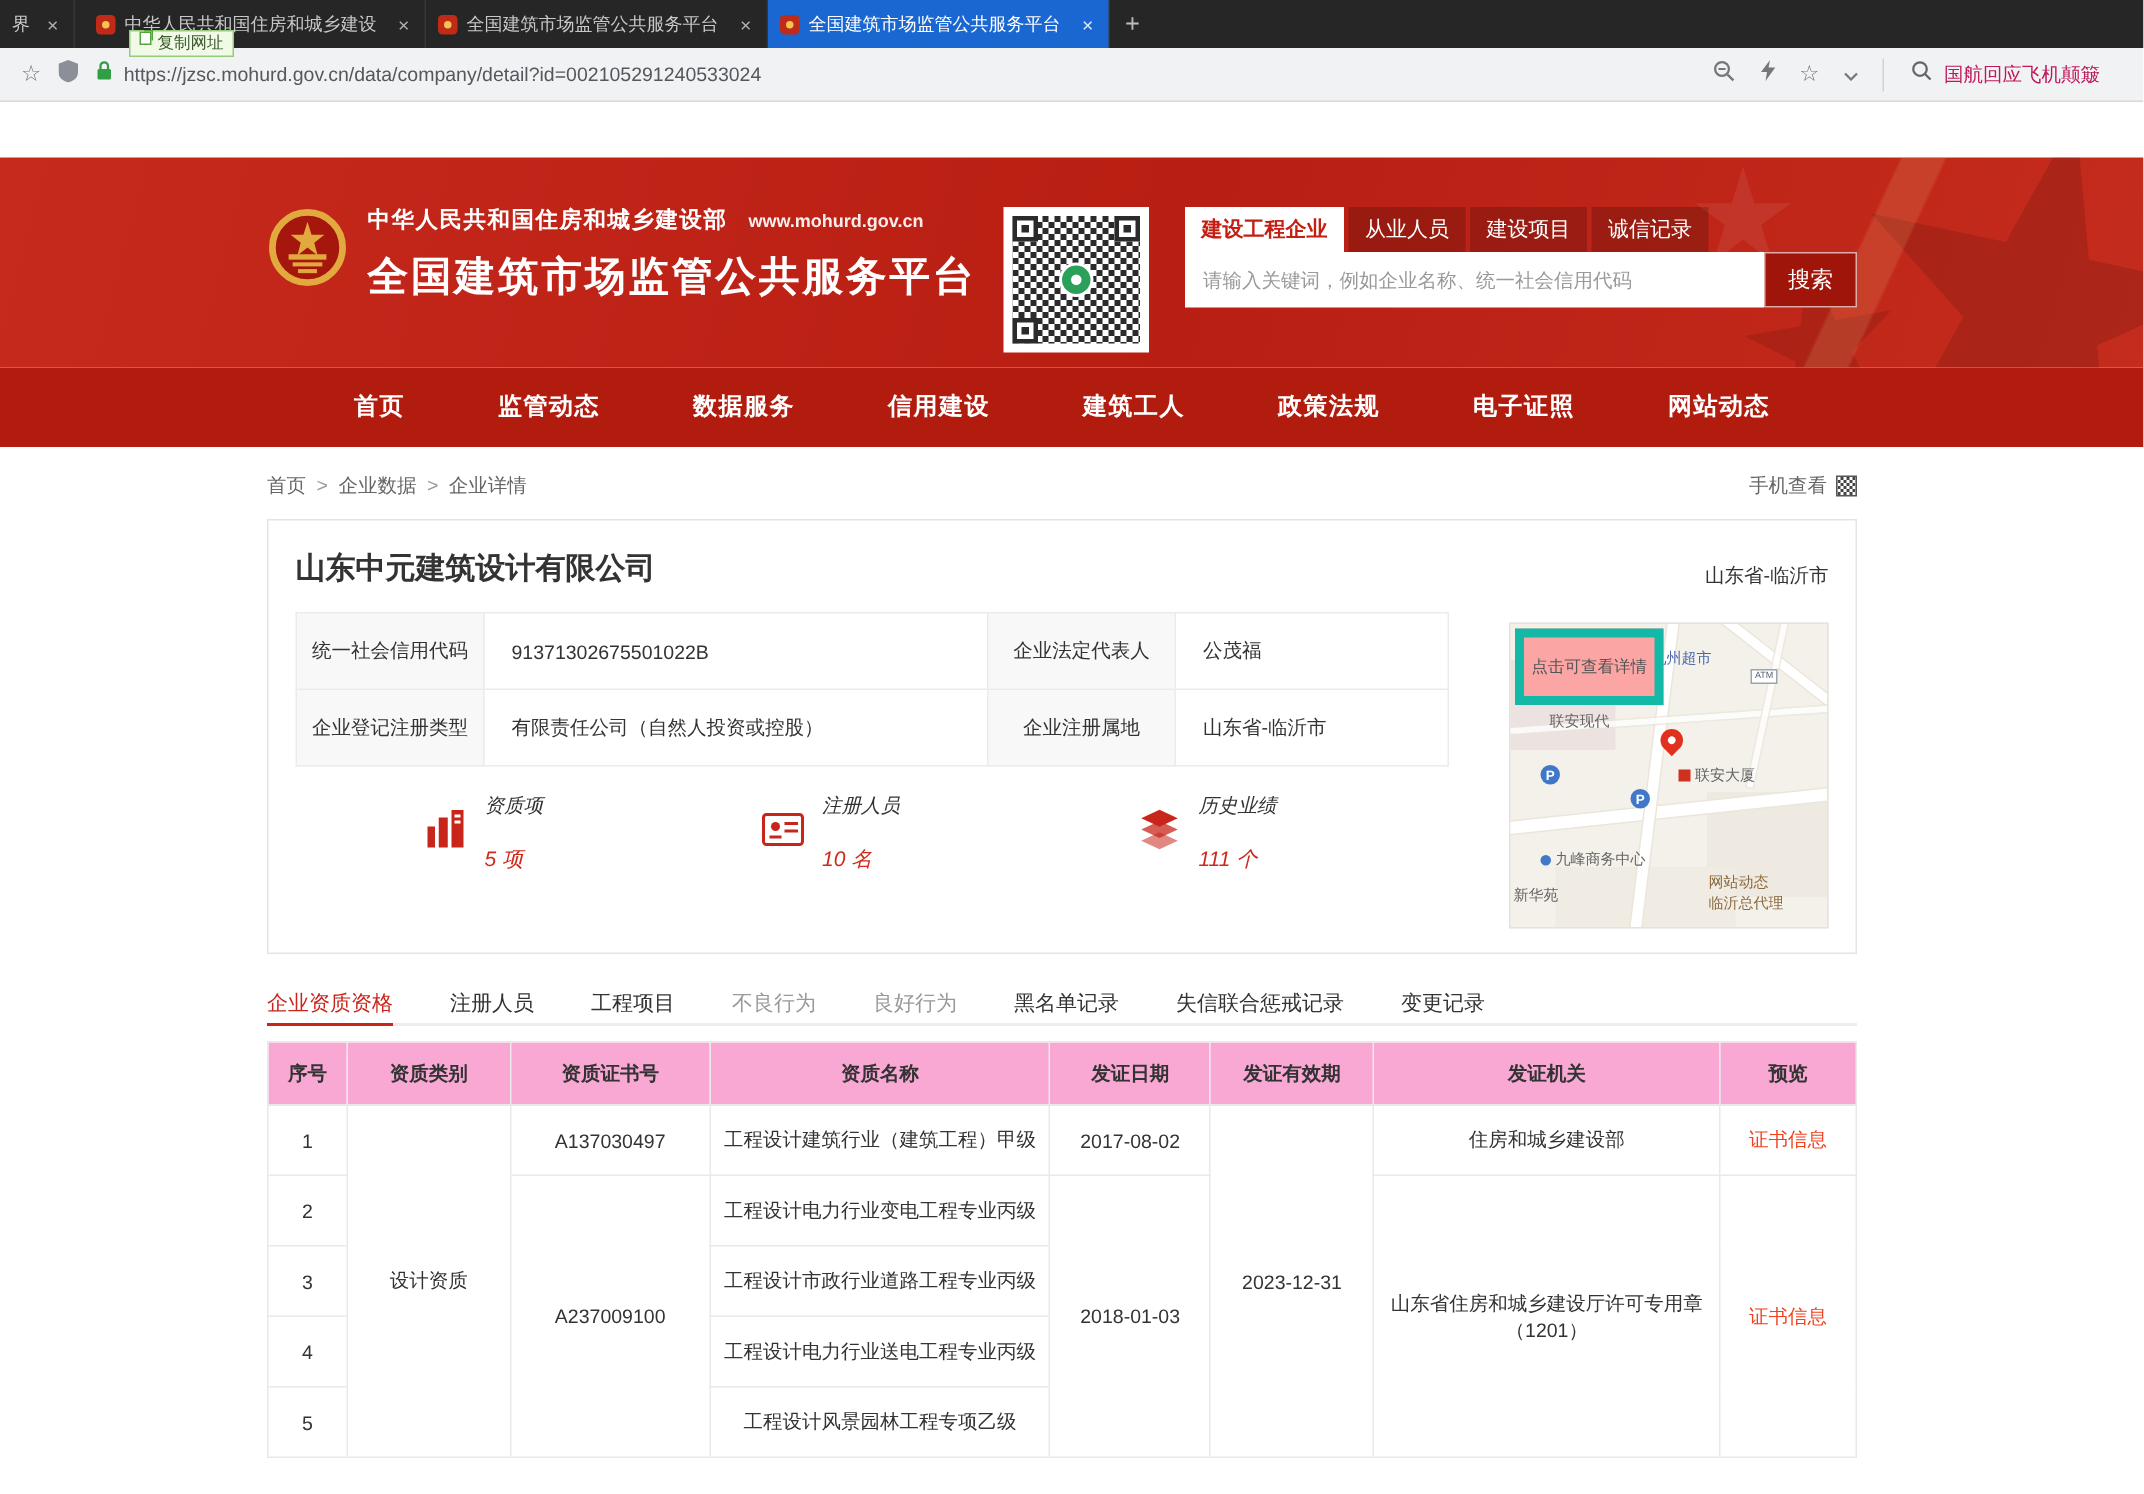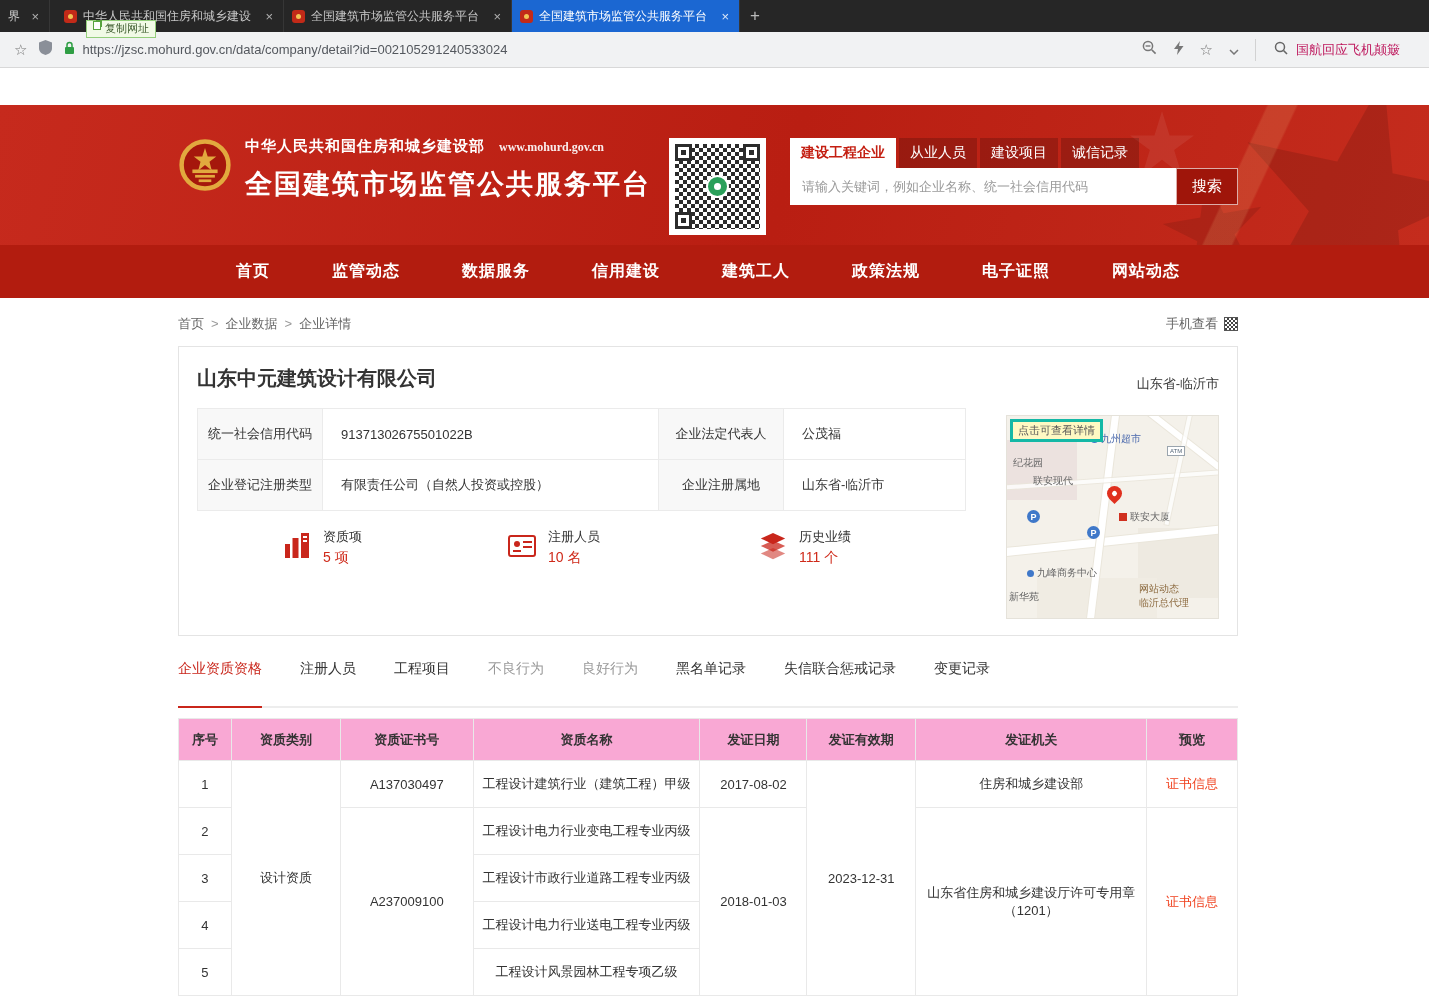--- a/index.html
+++ b/index.html
@@ -44,21 +44,21 @@
   .decor-star { position:absolute; clip-path:polygon(50% 0%,61.8% 38.2%,100% 38.2%,69% 61%,80.9% 100%,50% 76%,19.1% 100%,31% 61%,0% 38.2%,38.2% 38.2%); }
   .ds1 { width:240px; height:240px; right:-50px; top:-30px; background:rgba(0,0,0,.12); transform:rotate(12deg); }
   .ds2 { width:100px; height:100px; right:165px; top:72px; background:rgba(0,0,0,.10); transform:rotate(-10deg); }
   .ds3 { width:64px; height:64px; right:235px; top:6px; background:rgba(255,255,255,.07); }
   .decor-ribbon { position:absolute; right:0; top:0; width:430px; height:140px;
      background:linear-gradient(115deg,transparent 54%,rgba(255,226,150,.13) 54.5%,rgba(255,226,150,.13) 60%,transparent 60.5%); }
   .header-inner { position:relative; width:1060px; margin-left:178px; height:100%; }
   .brand { display:flex; align-items:flex-start; padding-top:32px; }
   .emblem { width:54px; height:56px; flex:none; }
   .brand-text { margin-left:13px; color:#fff; }
-  .brand-line1 { display:flex; align-items:baseline; gap:14px;font-family:Liberation Serif, serif; }
+  .brand-line1 { display:flex; align-items:baseline; gap:14px; }
   .ministry { font-size:15px; font-weight:bold; letter-spacing:1px; }
   .site-url { font-size:12px; opacity:.92; font-weight:bold; }
   .platform-title { font-size:27px; font-weight:bold; letter-spacing:2px; margin-top:10px; }
   .qr-box { position:absolute; left:491px; top:33px; width:97px; height:97px; background:#fff; padding:6px; }
   .qr-pattern { width:85px; height:85px; position:relative;
      background:repeating-conic-gradient(#2b2b2b 0% 25%, #ffffff 0% 50%); background-size:8px 8px; }
   .qr-corner { position:absolute; width:17px; height:17px; border:3px solid #2b2b2b; background:#fff; }
   .qr-corner::after { content:""; position:absolute; left:3px; top:3px; width:5px; height:5px; background:#2b2b2b; }
   .qc-tl { left:0; top:0; } .qc-tr { right:0; top:0; } .qc-bl { left:0; bottom:0; }
   .qr-logo { position:absolute; left:31px; top:31px; width:23px; height:23px; border-radius:50%;
@@ -96,48 +96,48 @@
   .company-name { font-size:20px; font-weight:bold; color:#333; }
   .company-region { position:absolute; right:18px; top:28px; font-size:13px; color:#333; }
   .info-table { border-collapse:collapse; margin-top:16px; }
   .info-table td { border:1px solid #ebebeb; height:51px; font-size:13px; color:#333; }
   .info-table td.lbl { width:125px; background:#f8f8f8; text-align:center; }
   .info-table td.val { padding:0 18px; }
   .v-wide { width:336px; } .v-narrow { width:182px; }
   .stats { display:flex; margin-top:17px; align-items:center; }
   .stat { display:flex; align-items:center; gap:11px; }
   .st1 { margin-left:85px; } .st2 { margin-left:145px; } .st3 { margin-left:158px; }
-  .stat-text { display:flex; flex-direction:column; gap:3px; }
+  .stat-text { display:flex; flex-direction:column; gap:18px;font-style:italic; }
   .stat-label { font-size:13px; color:#333; }
   .stat-value { font-size:14px; color:#cf2a1a; }
 
   .map { position:absolute; right:18px; top:68px; width:213px; height:204px;
      background:#f4f1ea; border:1px solid #e5e2da; overflow:hidden; cursor:pointer; }
   .road { position:absolute; background:#fff; box-shadow:0 0 0 1px #eae6db; }
   .blk { position:absolute; }
-  .map-hint { position:absolute; left:3px; top:3px; z-index:5; background:#fef9c3; border:3px solid #14b8a6;
-     font-size:11px; color:#555; padding:1px 5px; }
+  .map-hint { position:absolute; left:3px; top:3px; z-index:5; background:#fca5a5; border:6px solid #14b8a6;
+     font-size:11px; color:#555; padding:12px 5px; }
   .poi { position:absolute; font-size:10px; color:#666; display:flex; align-items:center; gap:3px;
      white-space:nowrap; z-index:4; }
   .poi-dot { width:7px; height:7px; border-radius:50%; background:#3f78c9; flex:none; }
   .poi-blue { color:#4a69ad; }
   .poi-brown { color:#8c6a3f; line-height:1.35; display:block; }
   .p-badge { position:absolute; width:13px; height:13px; border-radius:50%; background:#3f78c9;
      color:#fff; font-size:9px; font-weight:bold; display:flex; align-items:center; justify-content:center; z-index:4; }
   .atm-badge { position:absolute; font-size:6px; color:#567; border:1px solid #9aa4ad; background:#fff;
      padding:1px 2px; z-index:4; }
   .map-pin { position:absolute; width:15px; height:15px; background:#e0301e;
      border-radius:50% 50% 50% 0; transform:rotate(-45deg); z-index:6; }
   .map-pin::after { content:""; position:absolute; left:5px; top:5px; width:5px; height:5px;
      border-radius:50%; background:#fff; }
   .red-bldg { width:8px; height:8px; background:#d0301f; flex:none; }
 
   .detail-tabs { width:1060px; margin:24px 0 0 178px; display:flex; gap:38px;
      border-bottom:2px solid #ededed; font-size:14px; }
-  .dtab { padding-bottom:28px; color:#333; cursor:pointer;font-family:Liberation Serif, serif; }
+  .dtab { padding-bottom:4px; color:#333; cursor:pointer;font-family:Liberation Serif, serif; }
   .dtab.active { color:#c9261b; border-bottom:2px solid #c9261b; margin-bottom:-2px; }
   .dtab.muted { color:#999; }
 
   .qual-table { width:1060px; margin:10px 0 0 178px; border-collapse:collapse;
      font-size:13px; color:#333; text-align:center; }
   .qual-table th { background:#f9a8d4; height:42px; font-weight:bold; border:1px solid #e9e9e9;text-align:center; }
   .qual-table td { border:1px solid #e9e9e9; height:47px; padding:4px 8px; }
   .cert-link { color:#f0421f; cursor:pointer; }
 </style>
 </head>

